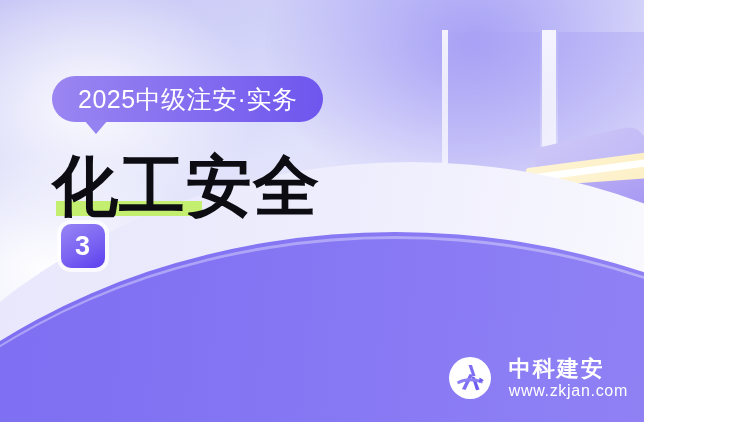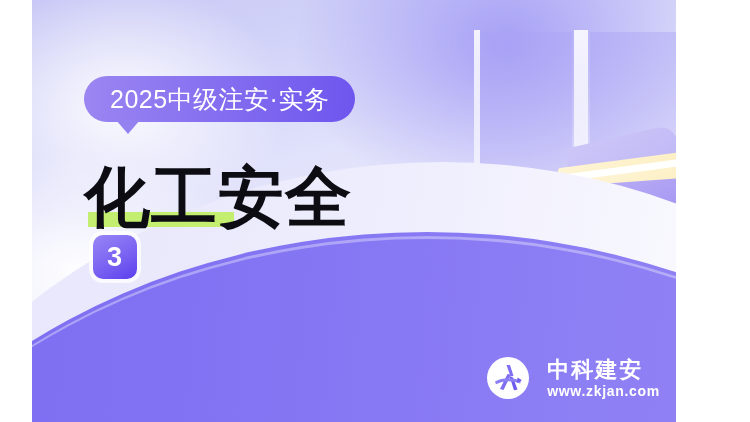--- a/index.html
+++ b/index.html
@@ -7,21 +7,20 @@
     padding: 0;
     background: #ffffff;
   }
   #poster {
     position: relative;
     width: 644px;
     height: 422px;
     overflow: hidden;
     font-family: "Liberation Sans", "DejaVu Sans", sans-serif;
     background: linear-gradient(165deg, #c8c7f6 0%, #d2d3f8 18%, #e3e4fb 42%, #eeeffd 60%, #f6f5fe 78%, #fbfaff 100%);
-    margin-left: 32px;
   }
 
   
   .bg-layer { position: absolute; inset: 0; }
 
   .blob-top-right {
     position: absolute;
     right: -40px;
     top: -120px;
     width: 420px;
@@ -123,21 +122,21 @@
     position: absolute;
     left: 32px;
     top: 44px;
     width: 0; height: 0;
     border-left: 12px solid transparent;
     border-right: 12px solid transparent;
     border-top: 14px solid #9482f1;
   }
 
   
-  .headline { position: absolute; left: 52px; top: 159px; }
+  .headline { position: absolute; left: 52px; top: 148px; }
   .hl-line {
     position: relative;
     font-family: "DejaVu Serif", "Liberation Serif", serif;
     font-weight: bold;
     font-size: 66px;
     line-height: 76px;
     color: #0c0c12;
     letter-spacing: 1px;
     white-space: nowrap;
   }
@@ -182,24 +181,23 @@
   .brand-text { display: flex; flex-direction: column; gap: 3px; }
   .brand-name {
     color: #ffffff;
     font-size: 22px;
     font-weight: bold;
     letter-spacing: 2px;
     line-height: 1;
   }
   .brand-url {
     color: #ffffff;
-    font-size: 14px;
+    font-size: 16px;
     letter-spacing: 0.7px;
     line-height: 1;
-    font-weight: bold;
   }
 </style>
 </head>
 <body>
 
 <div id="poster">
 
   <div class="bg-layer">
     <div class="blob-top-right"></div>
     <div class="blob-left-wash"></div>

